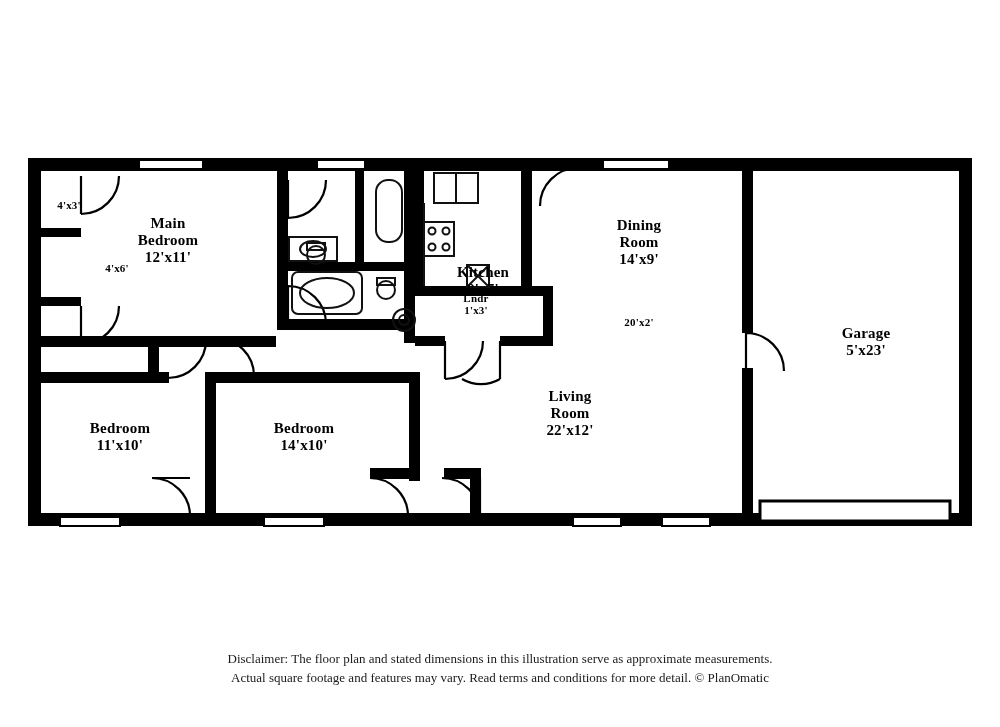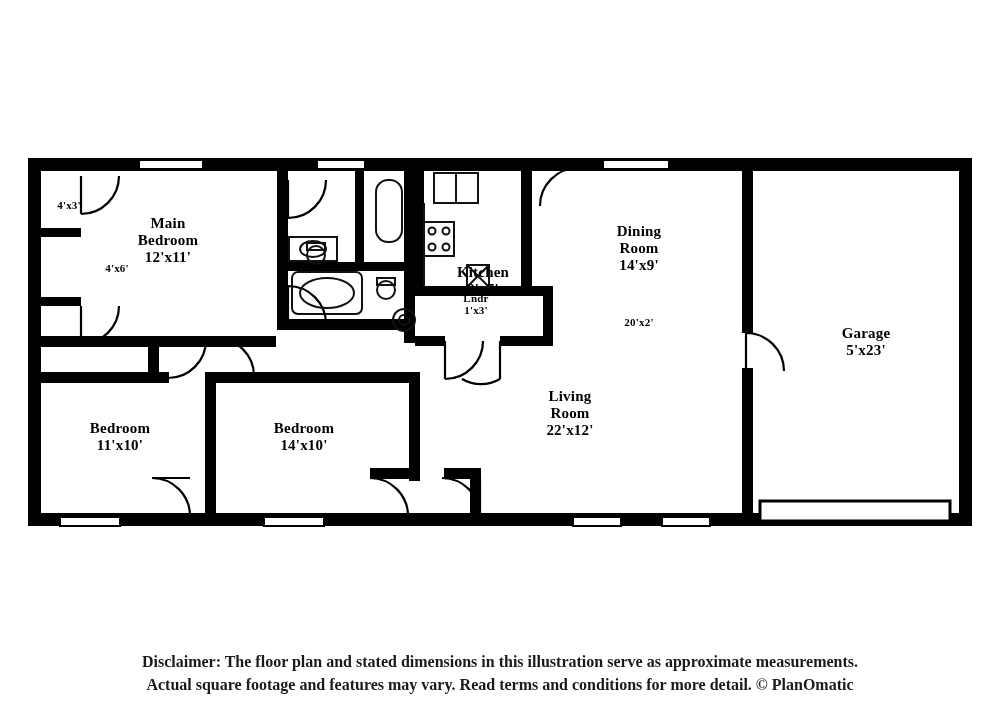--- a/index.html
+++ b/index.html
@@ -37,25 +37,24 @@
   .label.small {
     font-size: 11px;
   }
   .disclaimer {
     position: absolute;
     left: 0;
     top: 650px;
     width: 1000px;
     text-align: center;
     font-family: "Liberation Serif", serif;
-    font-size: 16px;
+    font-size: 13px;
     color: #1a1a1a;
     line-height: 1.45;
     white-space: pre-line;
-    font-weight: bold;
   }
 </style>
 </head>
 <body>
 
 <svg id="floorplan" viewBox="0 0 1000 727">
 
   <g fill="#000000">
 
     <rect x="28" y="158" width="944" height="13"></rect>
@@ -186,21 +185,21 @@
     <line x1="467" y1="265" x2="489" y2="287"></line>
     <line x1="489" y1="265" x2="467" y2="287"></line>
   </g>
 </svg>
 
 <div class="label room" style="left:88px; top:215px; width:160px;">Main
 Bedroom
 12'x11'</div>
 <div class="label room" style="left:423px; top:216px; width:120px;margin-top:48px;">Kitchen
 8'x7'</div>
-<div class="label room" style="left:569px; top:223px; width:140px;">Dining
+<div class="label room" style="left:569px; top:217px; width:140px;">Dining
 Room
 14'x9'</div>
 <div class="label room" style="left:786px; top:325px; width:160px;">Garage
 5'x23'</div>
 <div class="label small" style="left:428px; top:292px; width:96px;">Lndr
 1'x3'</div>
 <div class="label room" style="left:500px; top:388px; width:140px;">Living
 Room
 22'x12'</div>
 <div class="label room" style="left:42px; top:420px; width:156px;">Bedroom

